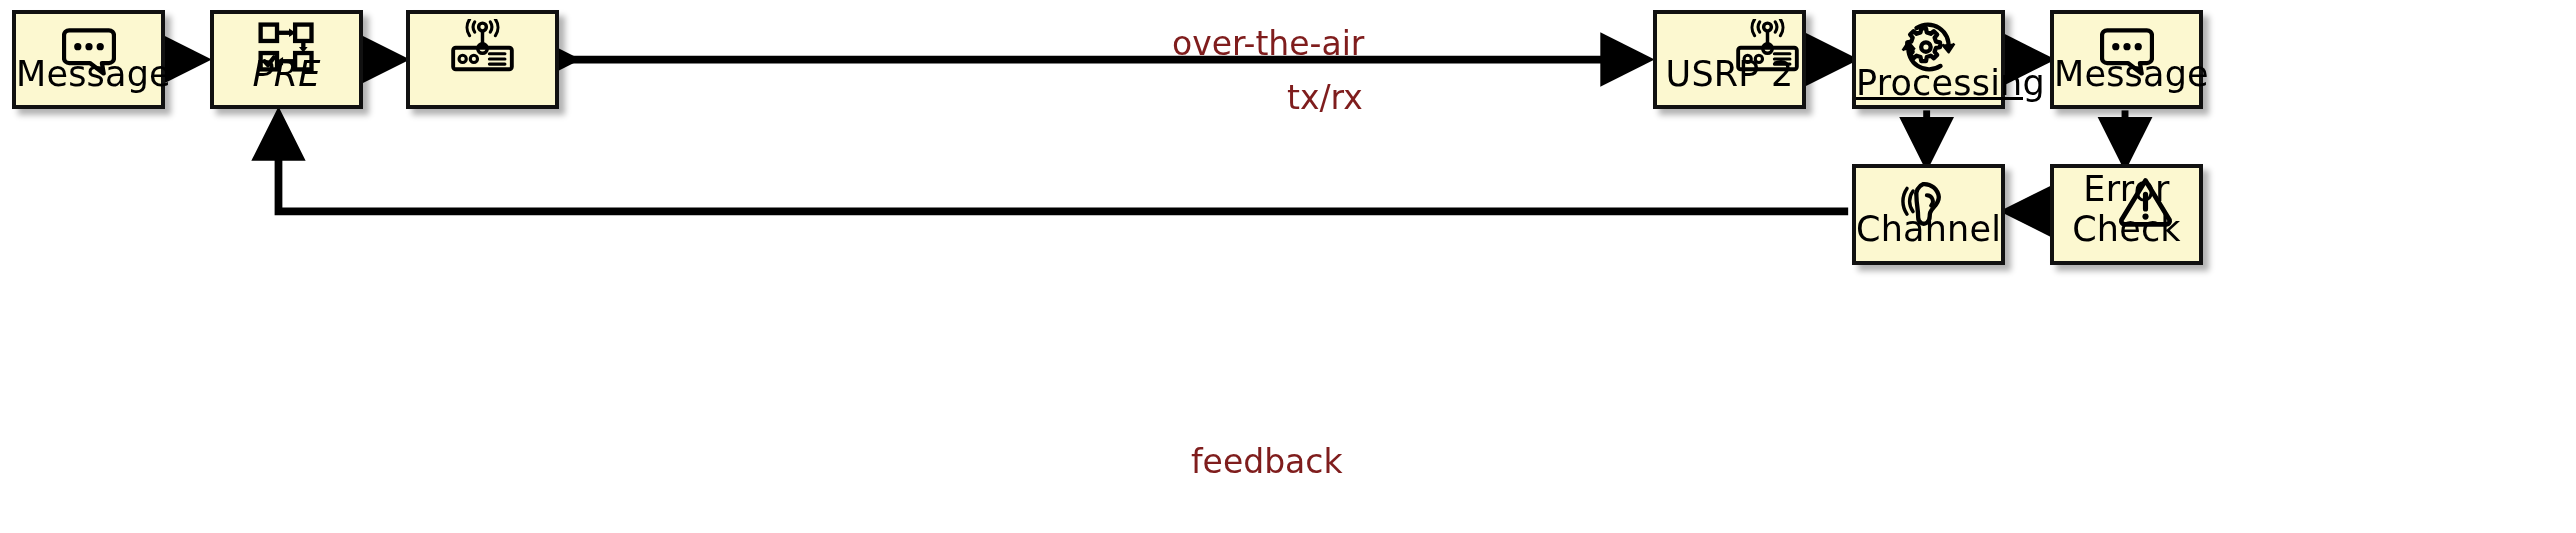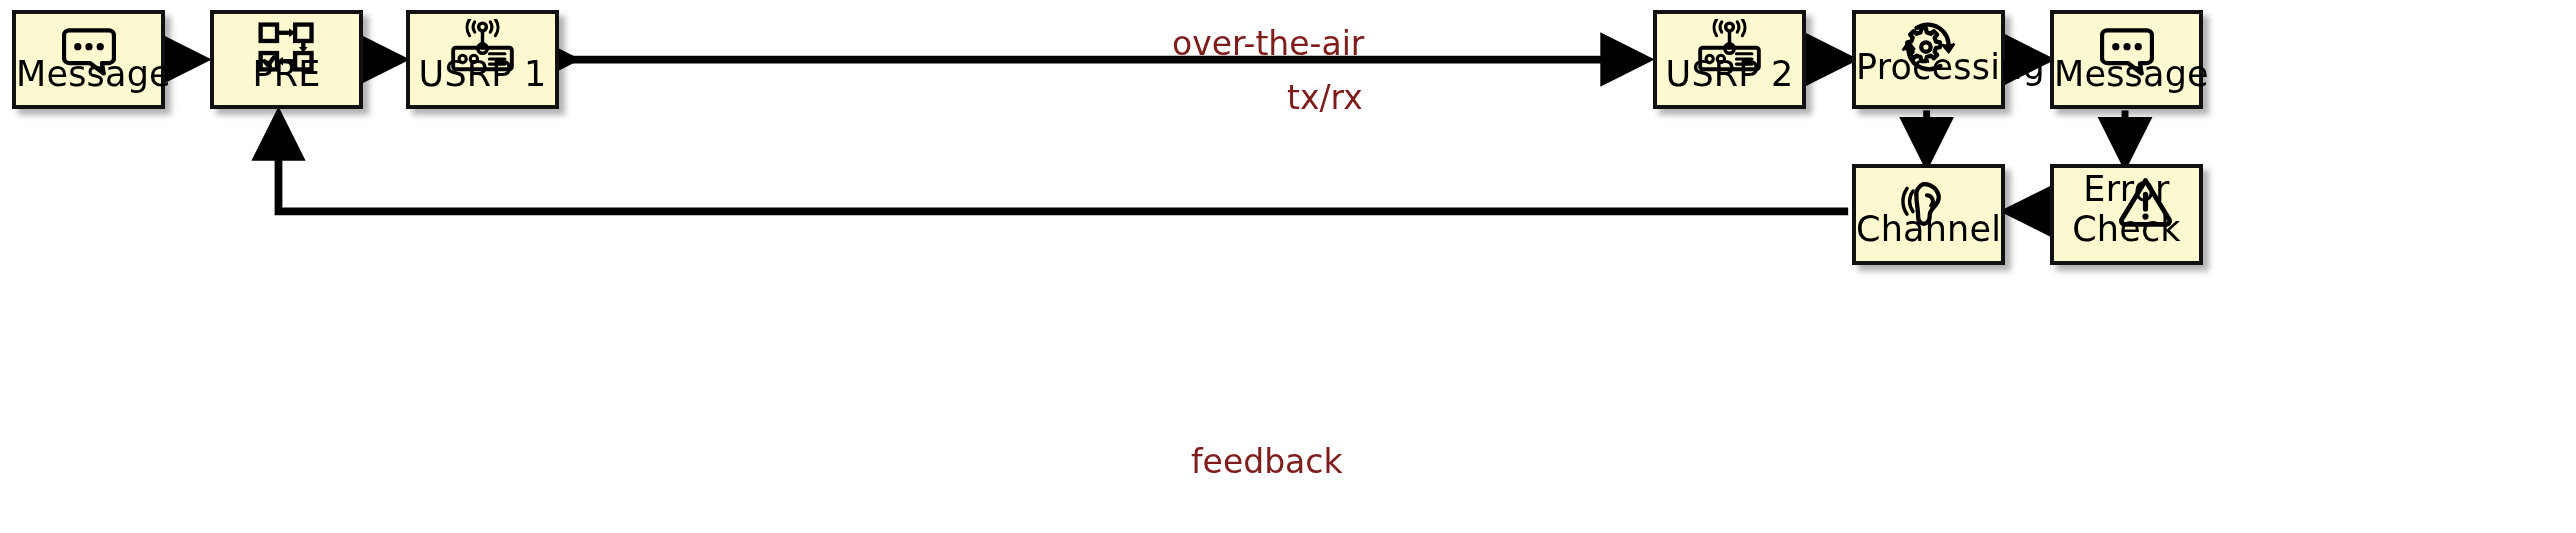--- a/index.html
+++ b/index.html
@@ -94,21 +94,21 @@
       <svg width="54" height="50" viewBox="0 0 62 58" xmlns="http://www.w3.org/2000/svg">
         <path d="M8 5 h46 a6 6 0 0 1 6 6 v26 a6 6 0 0 1 -6 6 h-8 l2 12 l-16 -12 h-24 a6 6 0 0 1 -6 -6 v-26 a6 6 0 0 1 6 -6 z" fill="none" stroke="#000" stroke-width="5" stroke-linejoin="round"></path>
         <circle cx="18" cy="24" r="4.2" fill="#000"></circle>
         <circle cx="31" cy="24" r="4.2" fill="#000"></circle>
         <circle cx="44" cy="24" r="4.2" fill="#000"></circle>
       </svg>
     </span>
     <span class="node-label" style="bottom:10.4px;">Message</span>
   </div>
 
-  <div class="node" style="left:210px; top:9.5px; width:153px; height:99px;">
+  <div class="node" style="left:210px; top:9.5px; width:153px; height:99px;font-style:italic;">
     <span class="icon" style="margin-top:8.6px;">
       <svg width="57" height="50" viewBox="0 0 66 58" xmlns="http://www.w3.org/2000/svg">
         <rect x="3" y="3" width="19" height="19" fill="none" stroke="#000" stroke-width="5"></rect>
         <rect x="43" y="3" width="19" height="19" fill="none" stroke="#000" stroke-width="5"></rect>
         <rect x="3" y="36" width="19" height="19" fill="none" stroke="#000" stroke-width="5"></rect>
         <rect x="43" y="36" width="19" height="19" fill="none" stroke="#000" stroke-width="5"></rect>
         <path d="M24 12.5 h14" stroke="#000" stroke-width="5"></path>
         <path d="M36 7.5 L43.5 12.5 L36 17.5 z" fill="#000"></path>
         <path d="M52.5 24 v6" stroke="#000" stroke-width="5"></path>
         <path d="M47.5 29 L52.5 35.5 L57.5 29 z" fill="#000"></path>
@@ -131,24 +131,23 @@
         <path d="M40 14 v17" stroke="#000" stroke-width="4"></path>
         <circle cx="40" cy="34" r="5.5" fill="none" stroke="#000" stroke-width="4"></circle>
         <rect x="6" y="33" width="68" height="25" rx="3" fill="none" stroke="#000" stroke-width="4.5"></rect>
         <circle cx="17" cy="46" r="4.2" fill="none" stroke="#000" stroke-width="3.6"></circle>
         <circle cx="30" cy="46" r="4.2" fill="none" stroke="#000" stroke-width="3.6"></circle>
         <path d="M48 40 h18" stroke="#000" stroke-width="3.6" stroke-linecap="round"></path>
         <path d="M48 46 h18" stroke="#000" stroke-width="3.6" stroke-linecap="round"></path>
         <path d="M48 52 h18" stroke="#000" stroke-width="3.6" stroke-linecap="round"></path>
       </svg>
     </span>
-    <span class="node-label" style="bottom:10.4px;">USRP 1</span>
-  </div>
-
-  <div class="node" style="left:1653px; top:9.5px; width:153px; height:99px;">
+  </div>
+
+  <div class="node" style="left:1653px; top:9.5px; width:153px; height:99px;align-items:flex-end;">
     <span class="icon" style="margin-top:5.2px;">
       <svg width="69" height="54" viewBox="0 0 80 62" xmlns="http://www.w3.org/2000/svg">
         <circle cx="40" cy="9" r="4.5" fill="none" stroke="#000" stroke-width="4"></circle>
         <path d="M31 3 a11 11 0 0 0 0 12" fill="none" stroke="#000" stroke-width="3.6" stroke-linecap="round"></path>
         <path d="M49 3 a11 11 0 0 1 0 12" fill="none" stroke="#000" stroke-width="3.6" stroke-linecap="round"></path>
         <path d="M25 0 a17 17 0 0 0 0 19" fill="none" stroke="#000" stroke-width="3.6" stroke-linecap="round"></path>
         <path d="M55 0 a17 17 0 0 1 0 19" fill="none" stroke="#000" stroke-width="3.6" stroke-linecap="round"></path>
         <path d="M40 14 v17" stroke="#000" stroke-width="4"></path>
         <circle cx="40" cy="34" r="5.5" fill="none" stroke="#000" stroke-width="4"></circle>
         <rect x="6" y="33" width="68" height="25" rx="3" fill="none" stroke="#000" stroke-width="4.5"></rect>
@@ -166,21 +165,21 @@
     <span class="icon" style="margin-top:7px;">
       <svg width="55" height="52" viewBox="0 0 64 60" xmlns="http://www.w3.org/2000/svg">
         <path d="M18 8 A24 24 0 0 1 55 32" fill="none" stroke="#000" stroke-width="5" stroke-linecap="round"></path>
         <path d="M48 27 L55.5 36 L62 26" fill="#000" stroke="#000" stroke-width="3" stroke-linejoin="round"></path>
         <path d="M46 52 A24 24 0 0 1 9 28" fill="none" stroke="#000" stroke-width="5" stroke-linecap="round"></path>
         <path d="M16 33 L8.5 24 L2 34" fill="#000" stroke="#000" stroke-width="3" stroke-linejoin="round"></path>
         <path d="M32 14 l4.6 1.6 l3.6 -3 l3.9 3.9 l-3 3.6 l1.6 4.6 l4.7 0.9 v5.5 l-4.7 0.9 l-1.6 4.6 l3 3.6 l-3.9 3.9 l-3.6 -3 l-4.6 1.6 l-0.9 4.7 h-5.5 l-0.9 -4.7 l-4.6 -1.6 l-3.6 3 l-3.9 -3.9 l3 -3.6 l-1.6 -4.6 l-4.7 -0.9 v-5.5 l4.7 -0.9 l1.6 -4.6 l-3 -3.6 l3.9 -3.9 l3.6 3 l4.6 -1.6 l0.9 -4.7 h5.5 z" transform="translate(-2,-1)" fill="none" stroke="#000" stroke-width="5" stroke-linejoin="round"></path>
         <circle cx="29" cy="30" r="5.5" fill="none" stroke="#000" stroke-width="5"></circle>
       </svg>
     </span>
-    <span class="node-label" style="bottom:18px;">Processing</span>
+    <span class="node-label" style="bottom:2px;text-decoration:underline;">Processing</span>
   </div>
 
   <div class="node" style="left:2050px; top:9.5px; width:153px; height:99px;">
     <span class="icon">
       <svg width="54" height="50" viewBox="0 0 62 58" xmlns="http://www.w3.org/2000/svg">
         <path d="M8 5 h46 a6 6 0 0 1 6 6 v26 a6 6 0 0 1 -6 6 h-8 l2 12 l-16 -12 h-24 a6 6 0 0 1 -6 -6 v-26 a6 6 0 0 1 6 -6 z" fill="none" stroke="#000" stroke-width="5" stroke-linejoin="round"></path>
         <circle cx="18" cy="24" r="4.2" fill="#000"></circle>
         <circle cx="31" cy="24" r="4.2" fill="#000"></circle>
         <circle cx="44" cy="24" r="4.2" fill="#000"></circle>
       </svg>

